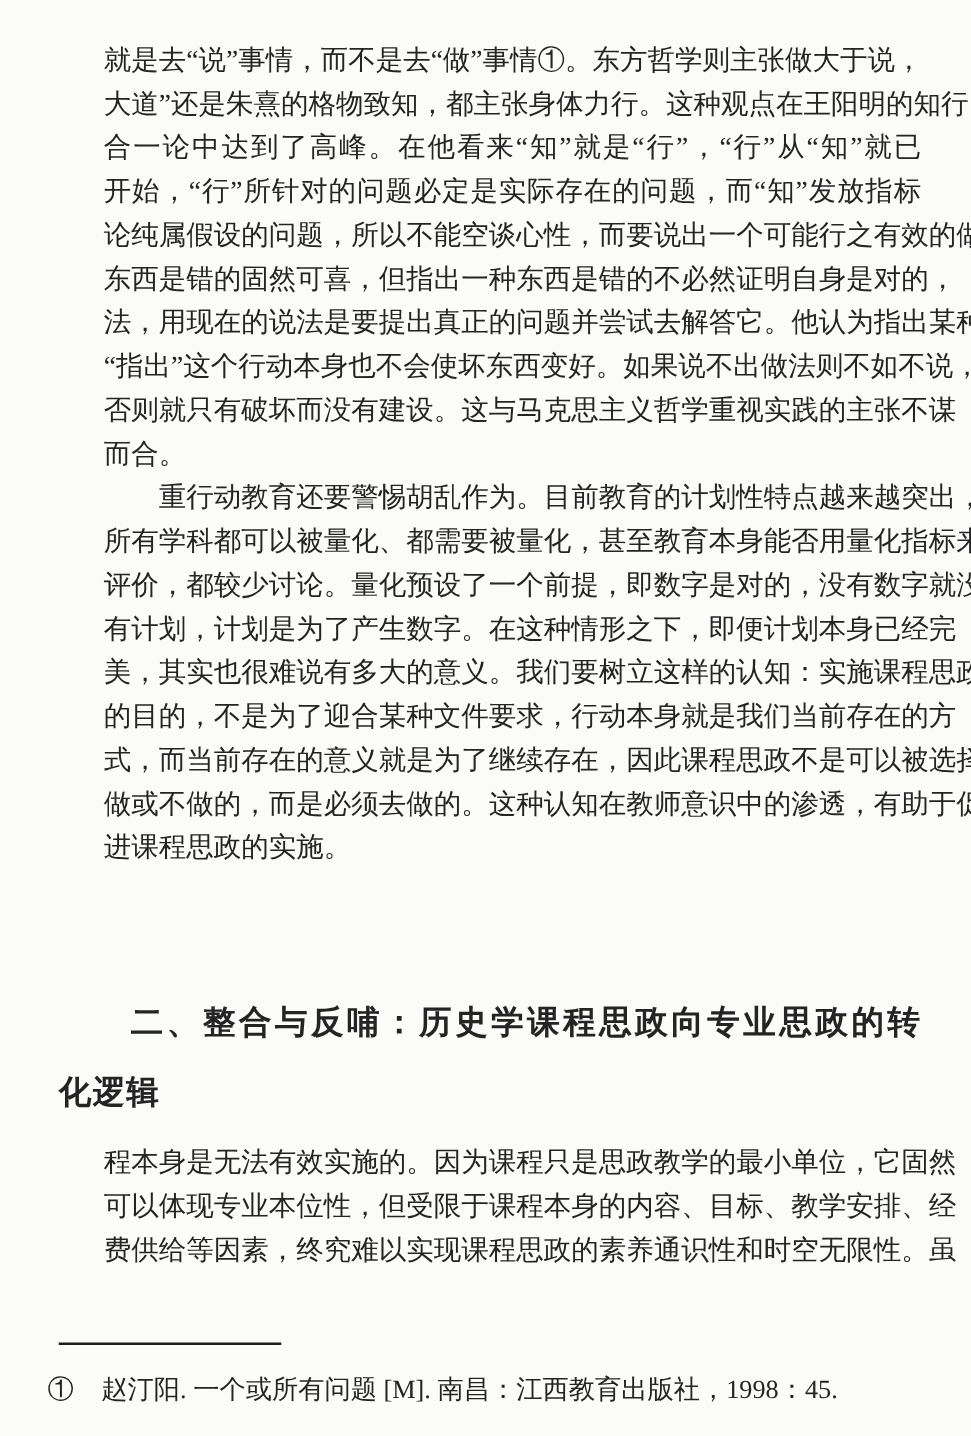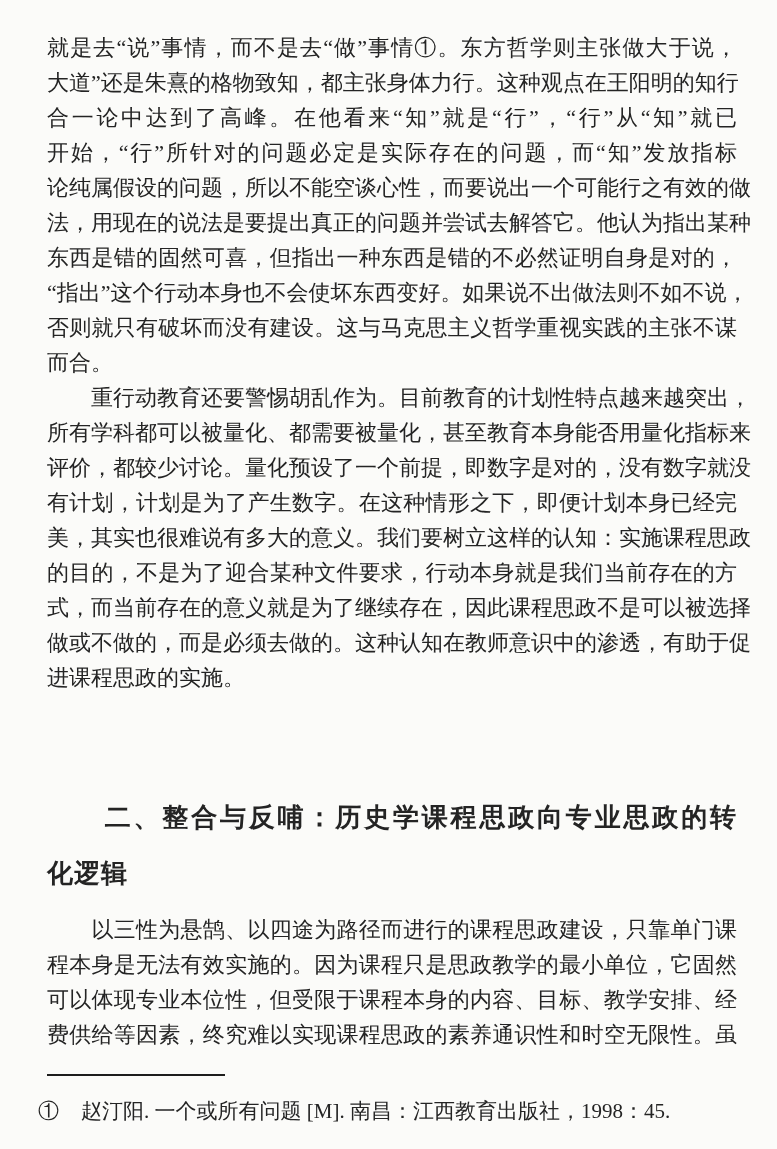--- a/index.html
+++ b/index.html
@@ -14,20 +14,21 @@
     font-family: "Liberation Serif", "DejaVu Serif", serif;
   }
   .col {
     position: absolute;
     left: 47px;
     width: 690px;
   }
   .bodytext .tline {
     font-size: 22px;
     line-height: 35px;
+    margin-left: 36px;
   }
   .tline {
     text-align: justify;
     text-align-last: justify;
     white-space: nowrap;
   }
   .tline.tline-end {
     text-align-last: left;
   }
   #flow1 { top: 30px; }
@@ -70,22 +71,22 @@
 
 <div class="page">
 
   <div class="col bodytext" id="flow1">
     <div>
         <div class="tline">就是去“说”事情，而不是去“做”事情①。东方哲学则主张做大于说，</div>
         <div class="tline">大道”还是朱熹的格物致知，都主张身体力行。这种观点在王阳明的知行</div>
         <div class="tline">合一论中达到了高峰。在他看来“知”就是“行”，“行”从“知”就已</div>
         <div class="tline">开始，“行”所针对的问题必定是实际存在的问题，而“知”发放指标</div>
         <div class="tline">论纯属假设的问题，所以不能空谈心性，而要说出一个可能行之有效的做</div>
+        <div class="tline">东西是错的固然可喜，但指出一种东西是错的不必然证明自身是对的，</div>
         <div class="tline">法，用现在的说法是要提出真正的问题并尝试去解答它。他认为指出某种</div>
-        <div class="tline">东西是错的固然可喜，但指出一种东西是错的不必然证明自身是对的，</div>
         <div class="tline">“指出”这个行动本身也不会使坏东西变好。如果说不出做法则不如不说，</div>
         <div class="tline">否则就只有破坏而没有建设。这与马克思主义哲学重视实践的主张不谋</div>
         <div class="tline tline-end">而合。</div>
       </div>
     <div>
         <div class="tline">　　重行动教育还要警惕胡乱作为。目前教育的计划性特点越来越突出，</div>
         <div class="tline">所有学科都可以被量化、都需要被量化，甚至教育本身能否用量化指标来</div>
         <div class="tline">评价，都较少讨论。量化预设了一个前提，即数字是对的，没有数字就没</div>
         <div class="tline">有计划，计划是为了产生数字。在这种情形之下，即便计划本身已经完</div>
         <div class="tline">美，其实也很难说有多大的意义。我们要树立这样的认知：实施课程思政</div>
@@ -95,21 +96,20 @@
         <div class="tline tline-end">进课程思政的实施。</div>
       </div>
   </div>
 
   <div class="col" id="heading">
       <div class="tline">　　二、整合与反哺：历史学课程思政向专业思政的转</div>
       <div class="tline tline-end">化逻辑</div>
     </div>
 
   <div class="col bodytext" id="p3">
-      <div class="tline">　　以三性为悬鹄、以四途为路径而进行的课程思政建设，只靠单门课</div>
       <div class="tline">程本身是无法有效实施的。因为课程只是思政教学的最小单位，它固然</div>
       <div class="tline">可以体现专业本位性，但受限于课程本身的内容、目标、教学安排、经</div>
       <div class="tline">费供给等因素，终究难以实现课程思政的素养通识性和时空无限性。虽</div>
     </div>
 
   <div class="footnote-sep"></div>
 
   <div class="footnote">
     <span class="fn-marker">①</span>
     <span class="fn-text">赵汀阳. 一个或所有问题 [M]. 南昌：江西教育出版社，1998：45.</span>

